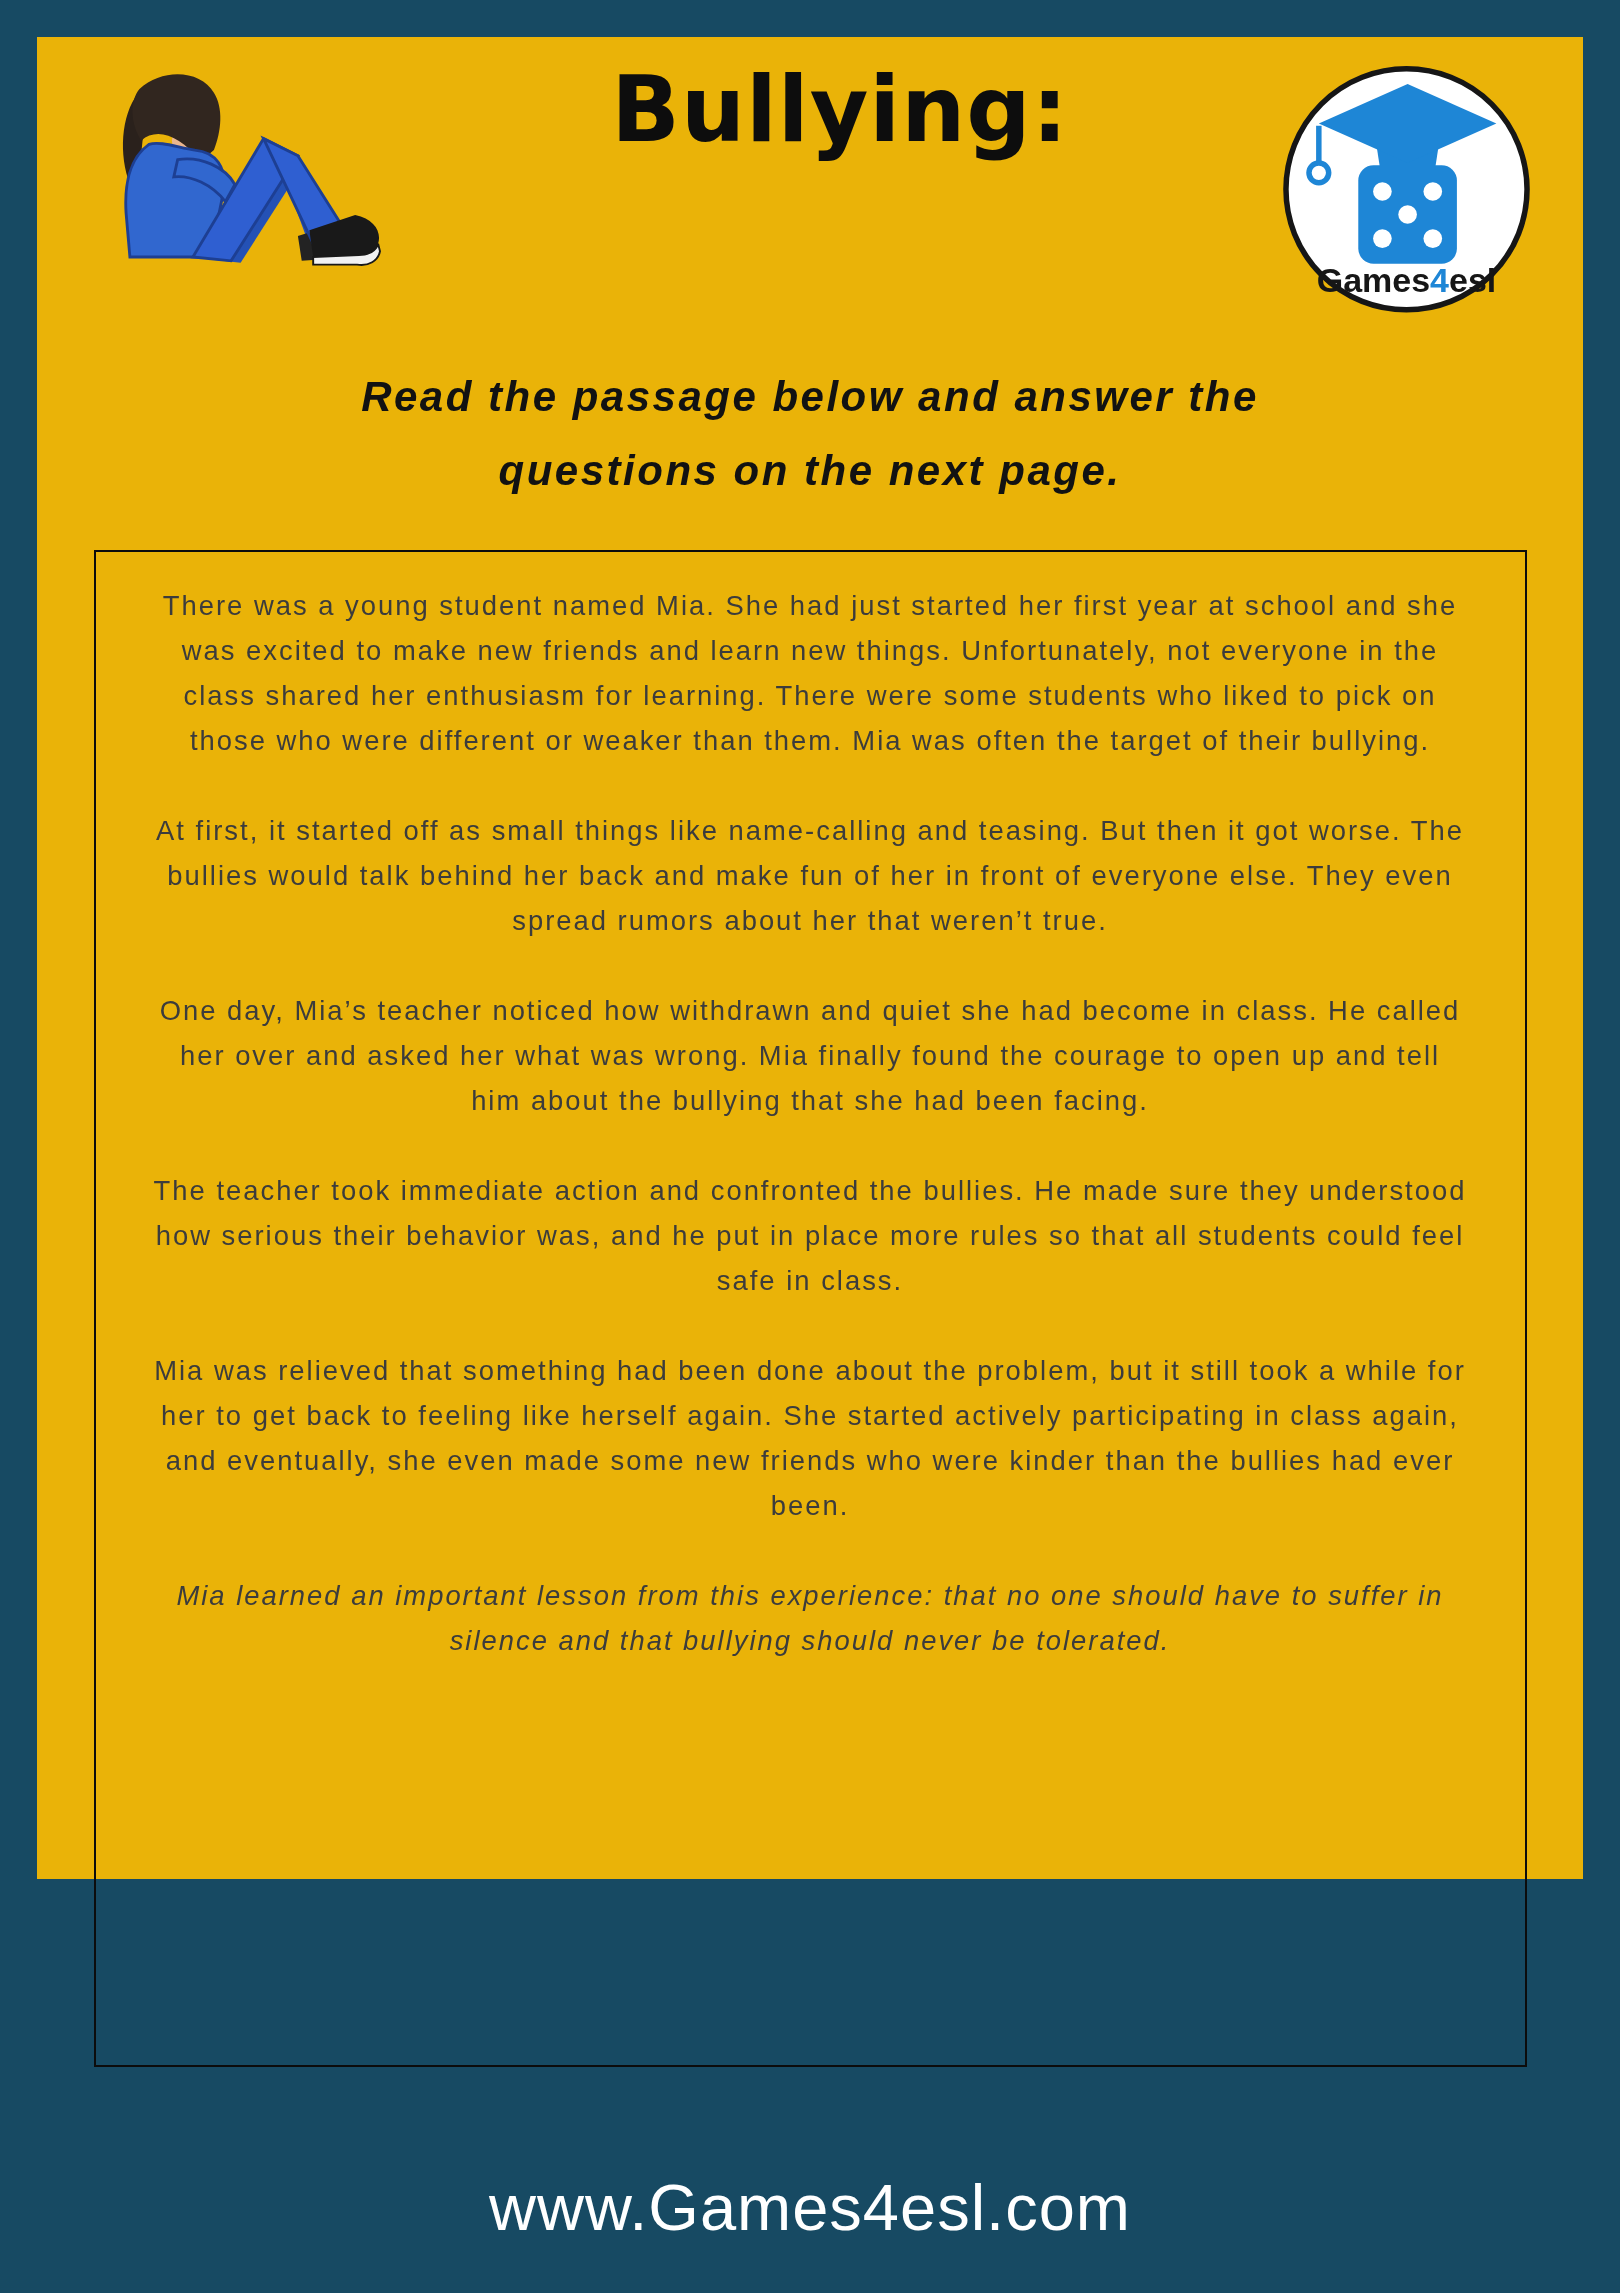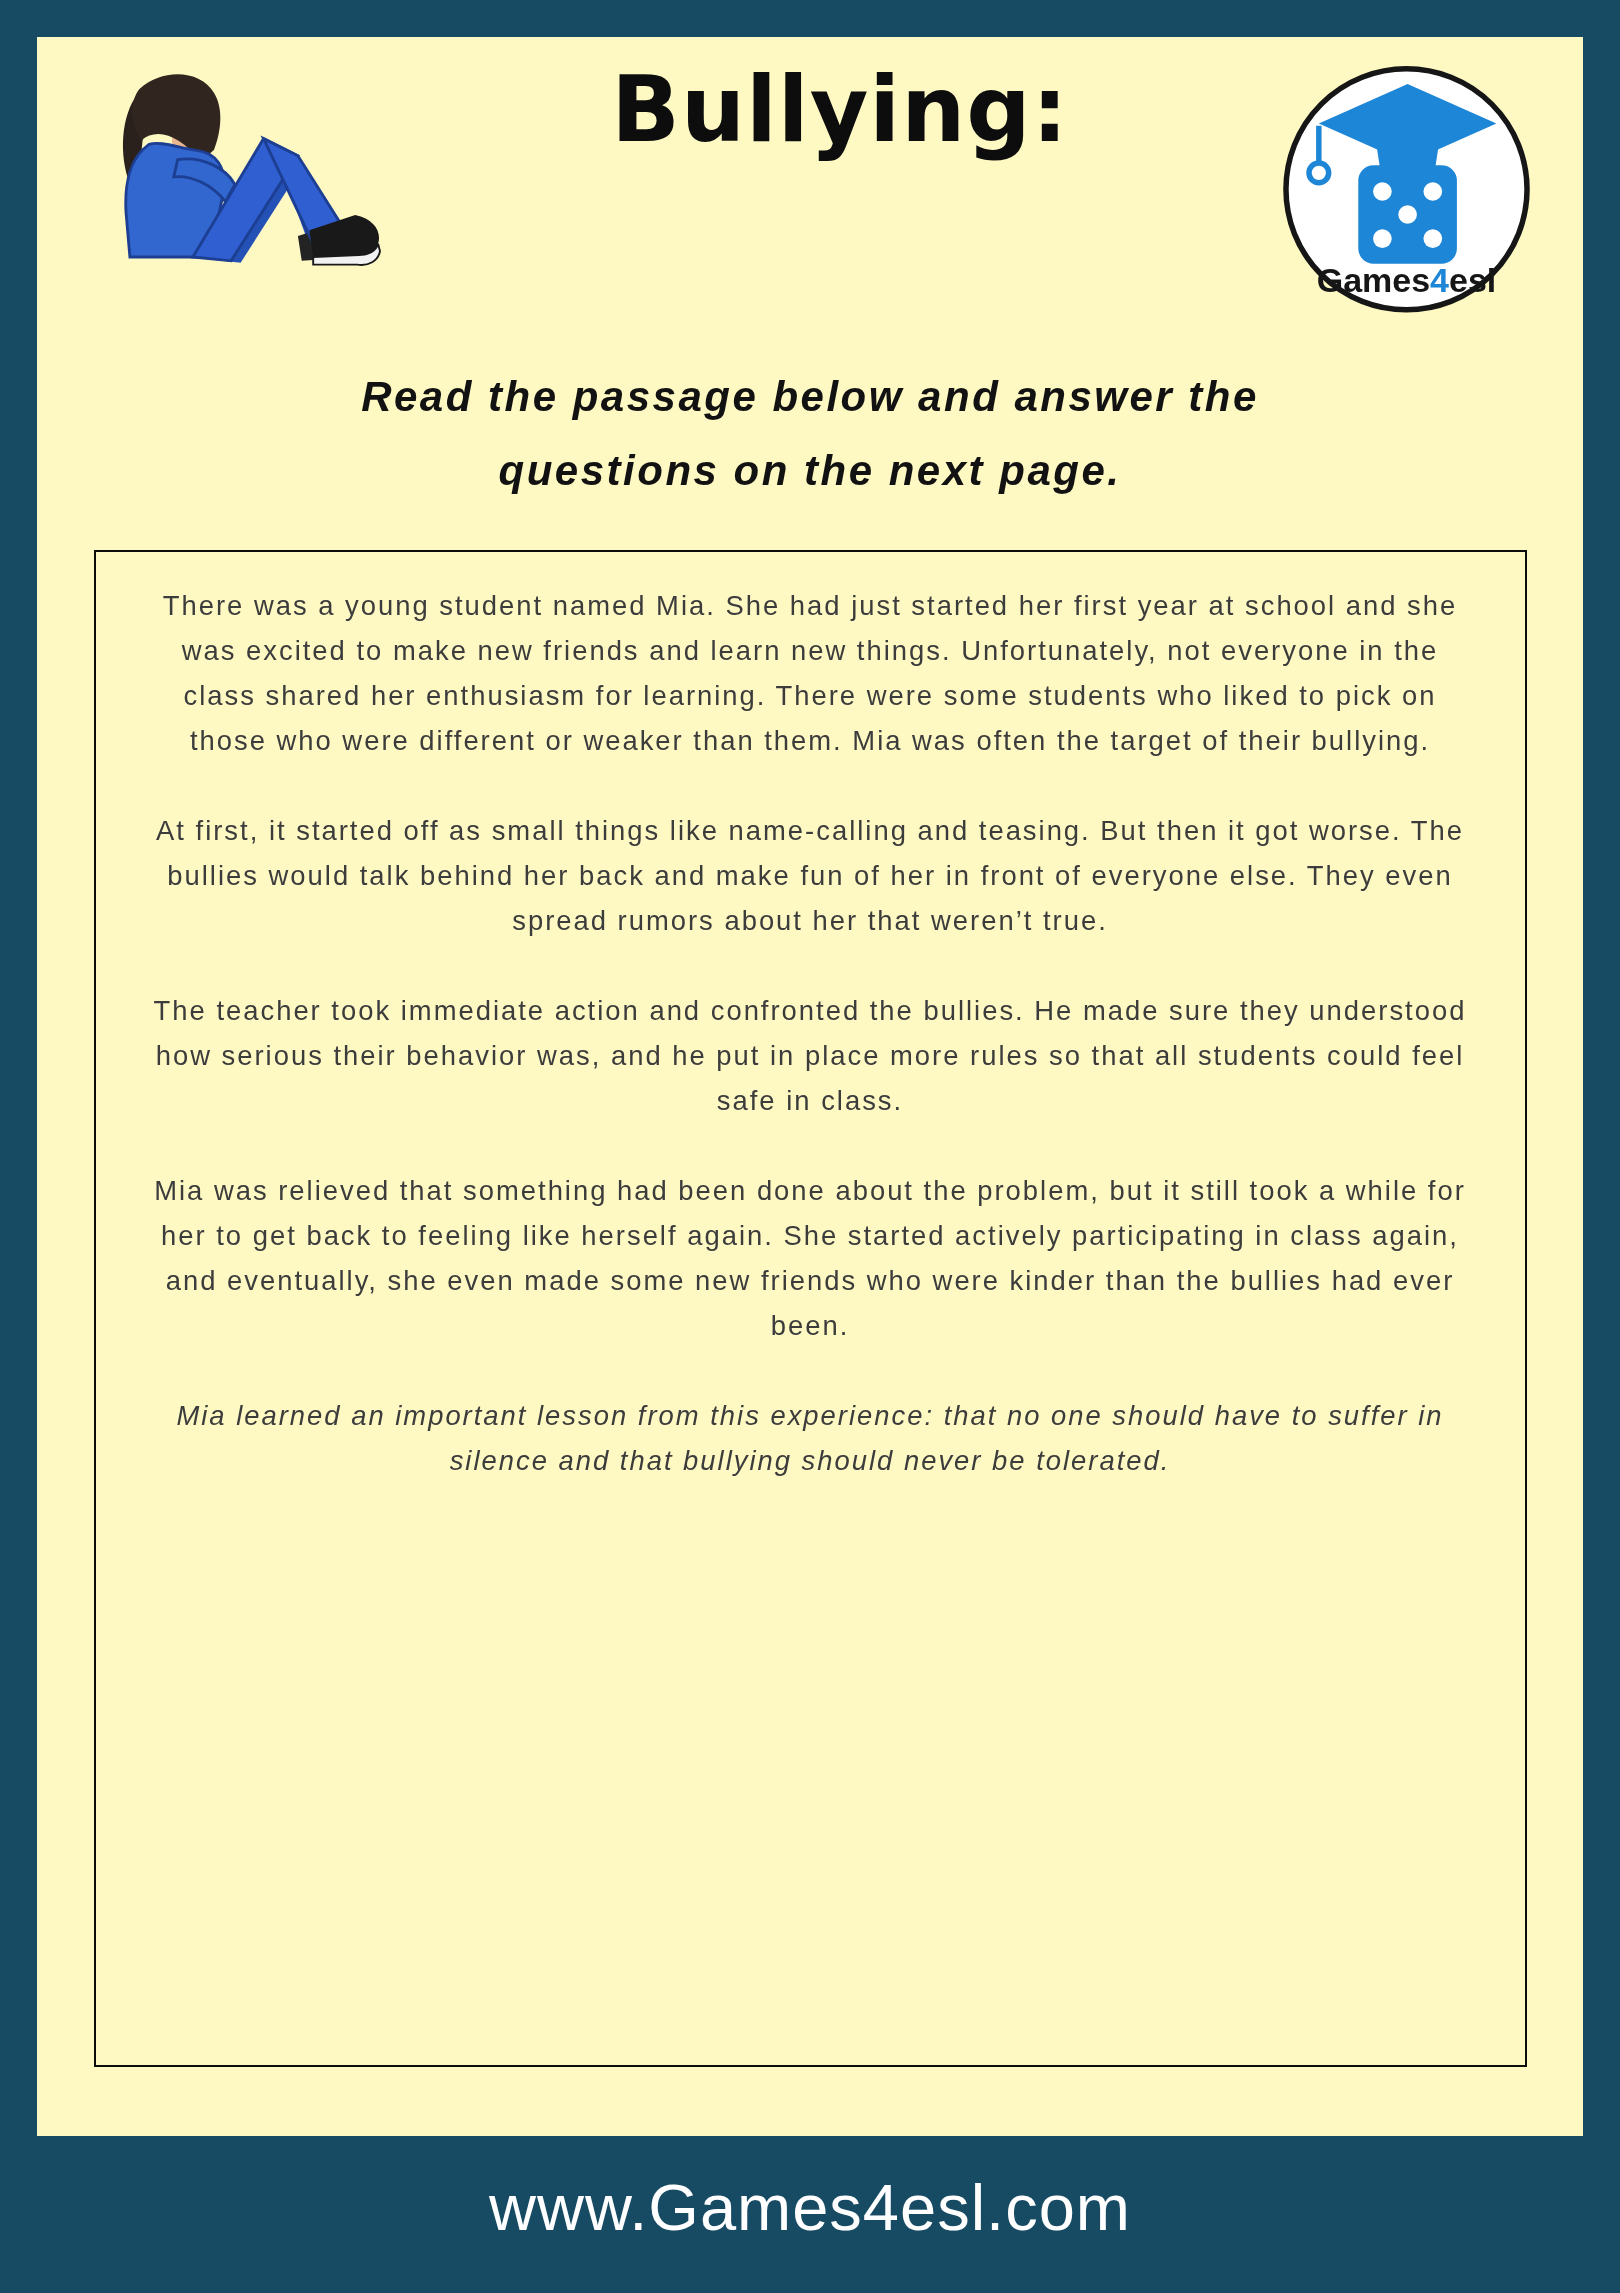--- a/index.html
+++ b/index.html
@@ -12,22 +12,22 @@
     position: relative;
     background: #174a63;
     font-family: "Liberation Sans", sans-serif;
     overflow: hidden;
   }
   .sheet {
     position: absolute;
     left: 37px;
     top: 37px;
     width: 1546px;
-    height: 2099px;
-    background: #fef9c3;
+    height: 1842px;
+    background: #eab308;
   }
   
   .header {
     display: flex;
     align-items: flex-start;
     padding: 17.6px 45px 0 45px;
   }
   .illustration-wrap {
     flex: none;
     width: 323px;
@@ -158,20 +158,21 @@
         <text x="120" y="212" text-anchor="middle" font-size="31" font-weight="bold" font-family="Liberation Sans, sans-serif" fill="#161616"><tspan>Games</tspan><tspan fill="#1e86d6">4</tspan><tspan>esl</tspan></text>
       </svg>
     </div>
   </div>
 
   <div class="instruction">Read the passage below and answer the questions on the next page.</div>
 
   <div class="story-box">
     <p>There was a young student named Mia. She had just started her first year at school and she was excited to make new friends and learn new things. Unfortunately, not everyone in the class shared her enthusiasm for learning. There were some students who liked to pick on those who were different or weaker than them. Mia was often the target of their bullying.</p>
     <p>At first, it started off as small things like name-calling and teasing. But then it got worse. The bullies would talk behind her back and make fun of her in front of everyone else. They even spread rumors about her that weren’t true.</p>
+    <p>One day, Mia’s teacher noticed how withdrawn and quiet she had become in class. He called her over and asked her what was wrong. Mia finally found the courage to open up and tell him about the bullying that she had been facing.</p>
     <p>The teacher took immediate action and confronted the bullies. He made sure they understood how serious their behavior was, and he put in place more rules so that all students could feel safe in class.</p>
     <p>Mia was relieved that something had been done about the problem, but it still took a while for her to get back to feeling like herself again. She started actively participating in class again, and eventually, she even made some new friends who were kinder than the bullies had ever been.</p>
     <p>Mia learned an important lesson from this experience: that no one should have to suffer in silence and that bullying should never be tolerated.</p>
   </div>
 
 </div>
 
 <div class="footer-bar">
   <span class="footer-url">www.Games4esl.com</span>
 </div>

